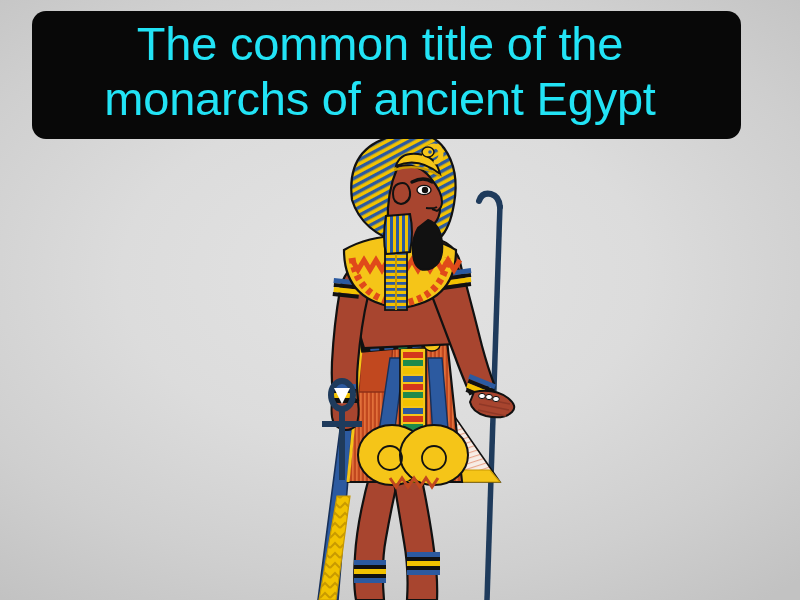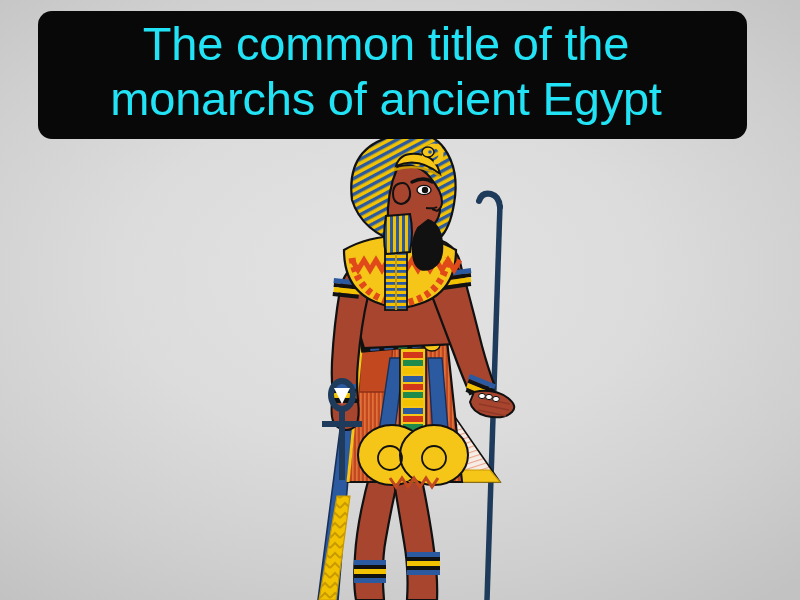--- a/index.html
+++ b/index.html
@@ -15,21 +15,21 @@
     position: relative;
     width: 800px;
     height: 600px;
     background: radial-gradient(ellipse 78% 68% at 48% 46%, #e3e3e3 0%, #dcdcdc 42%, #cfcfcf 74%, #c2c2c2 100%);
     overflow: hidden;
   }
 
   
   #title-banner {
     position: absolute;
-    left: 38px;
+    left: 32px;
     top: 11px;
     width: 709px;
     height: 128px;
     background: #080808;
     border-radius: 14px;
     display: flex;
     align-items: center;
     justify-content: center;
     box-sizing: border-box;
     padding: 2px 14px 8px 1px;

